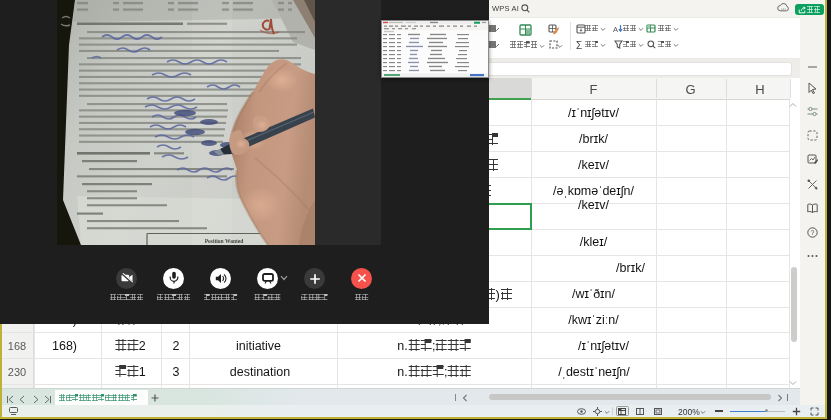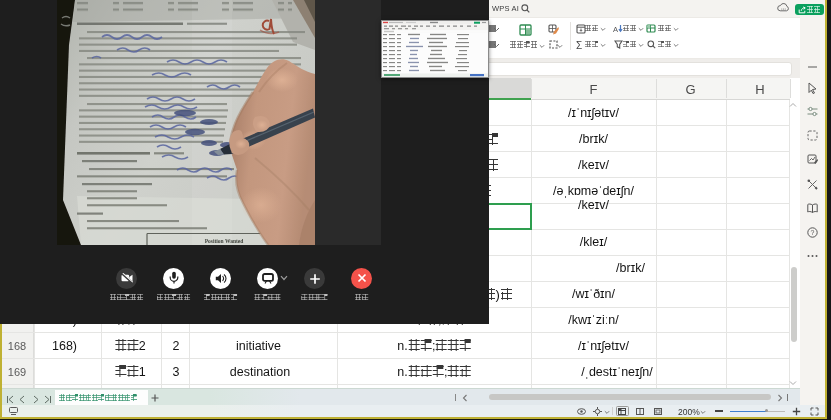--- a/index.html
+++ b/index.html
@@ -158,21 +158,21 @@
   <div class="abs cell ctr" style="left:690.5px;top:89px;color:#4a4a4a;font-size:13px;">G</div>
   <div class="abs cell ctr" style="left:760px;top:89px;color:#4a4a4a;font-size:13px;">H</div>
   <div class="abs" style="left:531px;top:79px;width:1px;height:19px;background:#dddddb;"></div>
   <div class="abs" style="left:656px;top:79px;width:1px;height:19px;background:#dddddb;"></div>
   <div class="abs" style="left:726px;top:79px;width:1px;height:19px;background:#dddddb;"></div>
   <div class="abs" style="left:789.5px;top:79px;width:1px;height:19px;background:#dddddb;"></div>
 
   <div class="abs" id="grid"></div>
   <div class="abs rowhdr"></div>
   <div class="abs cell ctr" style="left:17px;top:345.6px;color:#595959;font-size:11px;">168</div>
-  <div class="abs cell ctr" style="left:17px;top:371.5px;color:#595959;font-size:11px;">169</div>
+  <div class="abs cell ctr" style="left:17px;top:371.5px;color:#595959;font-size:11px;">230</div>
 
   <svg class="abs" style="left:0;top:99.5px" width="790" height="289" viewBox="0 0 790 289" shape-rendering="crispEdges">
     <g stroke="#e5e5e3" stroke-width="1">
       <line x1="0" y1="25.9" x2="790" y2="25.9"></line>
         <line x1="0" y1="51.8" x2="790" y2="51.8"></line>
       <line x1="0" y1="77.6" x2="790" y2="77.6"></line>
         <line x1="0" y1="103.5" x2="790" y2="103.5"></line>
       <line x1="0" y1="129.4" x2="790" y2="129.4"></line>
         <line x1="0" y1="155.3" x2="790" y2="155.3"></line>
       <line x1="0" y1="181.1" x2="790" y2="181.1"></line>
@@ -195,21 +195,21 @@
   <div class="abs cell ctr" style="left:593.5px;top:112.9px;">/ɪˈnɪʃətɪv/</div>
   <div class="abs cell ctr" style="left:593.5px;top:138.8px;">/brɪk/</div>
   <div class="abs cell ctr" style="left:593.5px;top:164.6px;">/keɪv/</div>
   <div class="abs cell ctr" style="left:593.5px;top:190.5px;">/əˌkɒməˈdeɪʃn/</div>
   <div class="abs cell ctr" style="left:593.5px;top:205px;">/keɪv/</div>
   <div class="abs cell ctr" style="left:593.5px;top:242.2px;">/kleɪ/</div>
   <div class="abs cell ctr" style="left:593.5px;top:268.1px;margin-left:37px;">/brɪk/</div>
   <div class="abs cell ctr" style="left:593.5px;top:294px;">/wɪˈðɪn/</div>
   <div class="abs cell ctr" style="left:593.5px;top:319.8px;">/kwɪˈziːn/</div>
   <div class="abs cell ctr" style="left:593.5px;top:345.7px;margin-left:10px;">/ɪˈnɪʃətɪv/</div>
-  <div class="abs cell ctr" style="left:617px;top:371.6px;">/ˌdestɪˈneɪʃn/</div>
+  <div class="abs cell ctr" style="left:594px;top:371.6px;">/ˌdestɪˈneɪʃn/</div>
 
   <div class="abs cell" style="left:486px;top:132px;--c:#141414;font-size:13.5px;"><i class="cj c"></i></div>
   <div class="abs cell" style="left:486px;top:158px;--c:#141414;font-size:13.5px;"><i class="cj b"></i></div>
   <div class="abs cell" style="left:479px;top:184px;--c:#141414;font-size:13.5px;"><i class="cj"></i></div>
   <div class="abs cell" style="left:483px;top:287px;--c:#141414;font-size:13px;"><i class="cj"></i>)<i class="cj b"></i></div>
 
   <div class="abs cell ctr" style="left:64.5px;top:345.6px;">168)</div>
   <div class="abs cell ctr" style="left:130px;top:345.6px;--c:#141414;"><i class="cj"></i><i class="cj b"></i>2</div>
   <div class="abs cell ctr" style="left:176px;top:345.6px;">2</div>
   <div class="abs cell ctr" style="left:258.5px;top:345.6px;">initiative</div>

